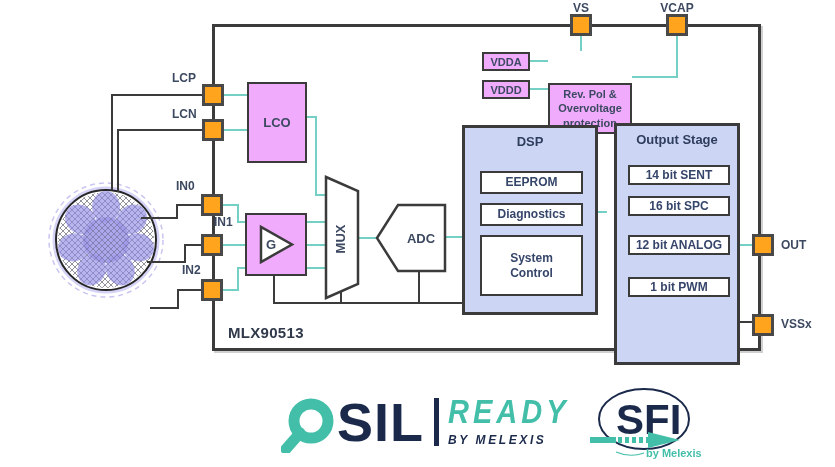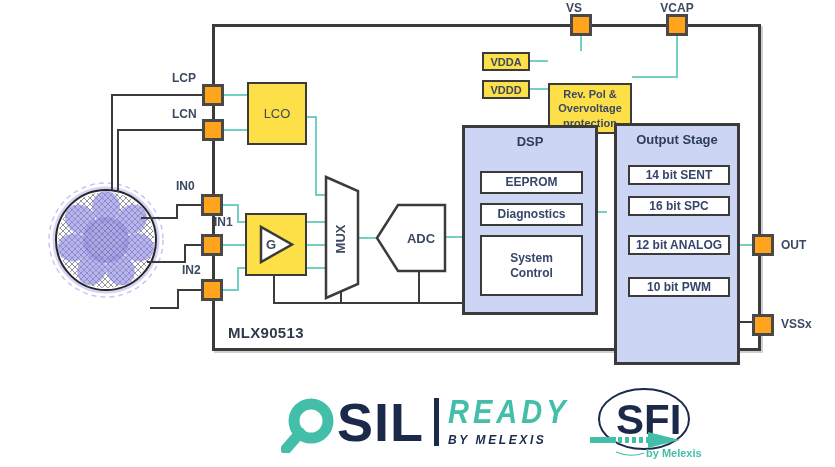--- a/index.html
+++ b/index.html
@@ -2,21 +2,21 @@
 <html><head>
 <meta charset="utf-8">
 <style>
   html,body{margin:0;padding:0;background:#fff;}
   .stage{position:relative;width:835px;height:467px;background:#fff;overflow:hidden;
          font-family:"Liberation Sans",sans-serif;}
   .wires{position:absolute;left:0;top:0;z-index:1;}
   .chip-outline{position:absolute;left:212px;top:24px;width:549px;height:327px;
         border:3px solid #3b3b3b;box-sizing:border-box;z-index:2;
         box-shadow:2px 2px 0 rgba(150,150,150,.45);}
-  .block{position:absolute;background:#fde047;border:2px solid #3b3b3b;box-sizing:border-box;
+  .block{position:absolute;background:#f0abfc;border:2px solid #3b3b3b;box-sizing:border-box;
         display:flex;align-items:center;justify-content:center;z-index:3;
         color:#3c4961;font-family:"Liberation Sans",sans-serif;}
   .bigblock{position:absolute;background:#ccd6f4;border:3px solid #3b3b3b;box-sizing:border-box;
         z-index:3;color:#2f3d5c;}
   .bigblock .title{position:absolute;top:6px;left:0;right:0;text-align:center;
         font-size:13px;font-weight:700;}
   .inner{position:absolute;background:#fff;border:2px solid #3b3b3b;box-sizing:border-box;
         display:flex;align-items:center;justify-content:center;
         font-size:12px;font-weight:600;color:#36456a;text-align:center;line-height:1.25;}
   .pin{position:absolute;width:22px;height:22px;box-sizing:border-box;
@@ -116,55 +116,55 @@
   <div class="pin" style="left:570px;top:14px;"></div>
   <div class="pin" style="left:666px;top:14px;"></div>
   <div class="pin" style="left:202px;top:84px;"></div>
   <div class="pin" style="left:202px;top:119px;"></div>
   <div class="pin" style="left:201px;top:194px;"></div>
   <div class="pin" style="left:201px;top:234px;"></div>
   <div class="pin" style="left:201px;top:279px;"></div>
   <div class="pin" style="left:752px;top:234px;"></div>
   <div class="pin" style="left:752px;top:314px;"></div>
 
-  <div class="label" style="left:566px;top:1px;width:30px;text-align:left;">VS</div>
+  <div class="label" style="left:566px;top:1px;width:30px;text-align:center;">VS</div>
   <div class="label" style="left:652px;top:1px;width:50px;text-align:center;">VCAP</div>
   <div class="label" style="left:172px;top:71px;">LCP</div>
   <div class="label" style="left:172px;top:107px;">LCN</div>
   <div class="label" style="left:176px;top:179px;">IN0</div>
   <div class="label" style="left:176px;top:215px;margin-left:38px;">IN1</div>
   <div class="label" style="left:182px;top:263px;">IN2</div>
   <div class="label" style="left:781px;top:238px;">OUT</div>
   <div class="label" style="left:781px;top:317px;">VSSx</div>
 
   <div class="block" style="left:482px;top:52px;width:48px;height:19px;font-size:11px;font-weight:700;">VDDA</div>
   <div class="block" style="left:482px;top:80px;width:48px;height:19px;font-size:11px;font-weight:700;">VDDD</div>
   <div class="block" style="left:548px;top:51px;width:84px;height:51px;font-size:11px;font-weight:600;text-align:center;line-height:1.3;padding:2px;margin-top:32px;">Rev. Pol &amp; Overvoltage protection</div>
-  <div class="block" style="left:247px;top:82px;width:60px;height:63px;font-size:13px;font-weight:400;">LCO</div>
+  <div class="block" style="left:247px;top:82px;width:60px;height:81px;font-size:13px;font-weight:700;">LCO</div>
 
   <div class="block" style="left:245px;top:213px;width:62px;height:63px;">
     <svg width="58" height="59" viewBox="0 0 58 59">
       <polygon points="14,12 14,47 45,29.5" fill="#ffffff" stroke="#3b3b3b" stroke-width="2.5"></polygon>
       <text x="24" y="34" text-anchor="middle" font-family="Liberation Sans, sans-serif" font-size="13" font-weight="600" fill="#3c4961">G</text>
     </svg>
   </div>
 
   <div class="bigblock" style="left:462px;top:125px;width:136px;height:190px;">
     <div class="title">DSP</div>
     <div class="inner" style="left:15px;top:43px;width:103px;height:23px;">EEPROM</div>
     <div class="inner" style="left:15px;top:107px;width:103px;height:61px;padding:0 20px;">System Control</div>
     <div class="inner" style="left:15px;top:75px;width:103px;height:23px;">Diagnostics</div>
   </div>
 
   <div class="bigblock" style="left:614px;top:123px;width:126px;height:242px;">
     <div class="title">Output Stage</div>
     <div class="inner" style="left:11px;top:39px;width:102px;height:20px;">14 bit SENT</div>
     <div class="inner" style="left:11px;top:70px;width:102px;height:20px;">16 bit SPC</div>
     <div class="inner" style="left:11px;top:109px;width:102px;height:20px;">12 bit ANALOG</div>
-    <div class="inner" style="left:11px;top:151px;width:102px;height:20px;">10 bit PWM</div>
+    <div class="inner" style="left:11px;top:151px;width:102px;height:20px;">1 bit PWM</div>
   </div>
 
   <div class="asil-logo">
     <svg width="54" height="62" viewBox="0 0 54 62" style="margin-right:2px;">
       <circle cx="30" cy="30" r="17" fill="none" stroke="#43BFA9" stroke-width="11"></circle>
       <path d="M19 42 L5 58" stroke="#43BFA9" stroke-width="11" stroke-linecap="round" fill="none"></path>
     </svg>
     <span class="asil-sil">SIL</span>
     <div class="asil-divider"></div>
     <div class="asil-right">

